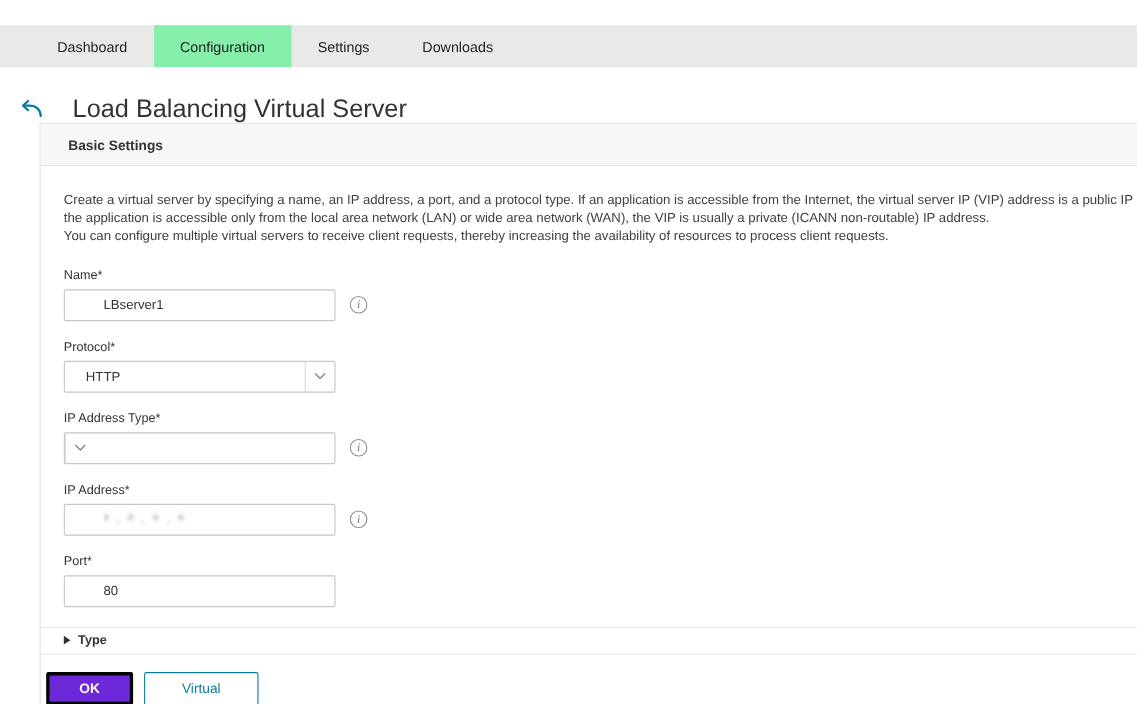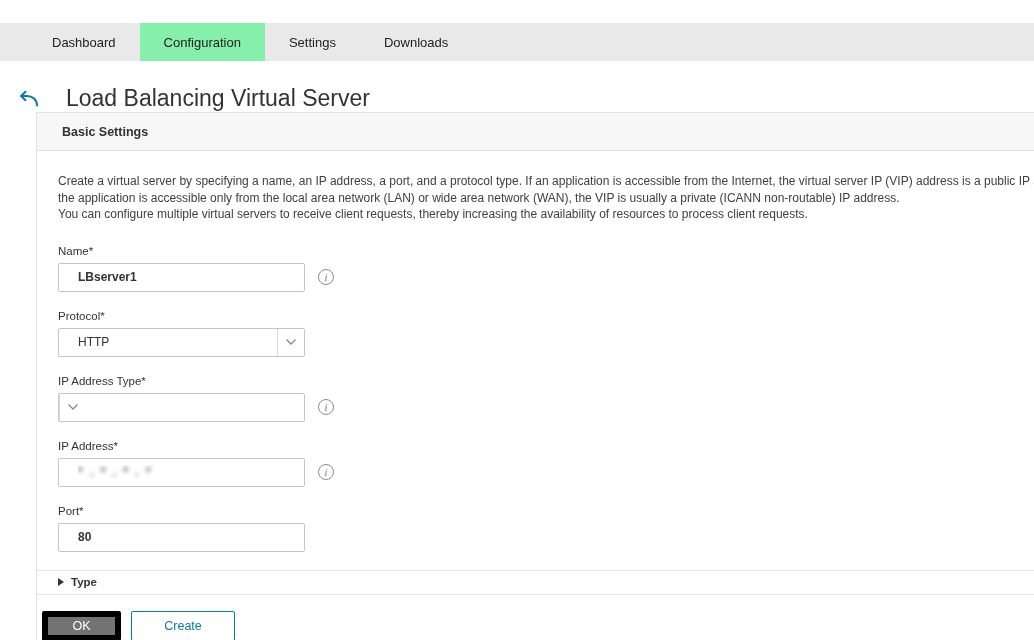--- a/index.html
+++ b/index.html
@@ -67,26 +67,25 @@
   }
 
   .fields { margin-top: 22px; }
   .field { margin-bottom: 18px; }
   .field-label { font-size: 11.5px; color: #333; margin-bottom: 6px; }
   .field-row { display: flex; align-items: center; }
 
   .text-input {
     width: 247px; height: 29px;
     border: 1px solid #c6c6c6; border-radius: 2px;
-    padding: 0 8px 0 19px;
+    padding: 0 8px 0 35px;
     font-size: 12px; color: #333;
     font-family: inherit;
     background: #fff;
     outline: none;
-    font-weight: bold;
   }
   .redacted {
     color: transparent;
     text-shadow: 0 0 4px rgba(70,70,70,.9);
     letter-spacing: 2px;
   }
 
   .select {
     width: 247px; height: 29px;
     border: 1px solid #c6c6c6; border-radius: 2px;
@@ -125,24 +124,25 @@
     border-left: 6px solid #333;
     border-top: 4px solid transparent;
     border-bottom: 4px solid transparent;
     margin-right: 7px;
   }
   .more-label { font-size: 11.5px; font-weight: bold; color: #333; }
 
   .buttons-row { display: flex; padding: 16px 0 14px 5px; }
   .btn-ok {
     width: 79px; height: 30px;
-    background: #737373; color: #fff;
-    border: 6px solid #000000; border-radius: 2px;
+    background: #6d28d9; color: #fff;
+    border: 3px solid #000000; border-radius: 2px;
     font-size: 12.5px; font-family: inherit;
     cursor: pointer;
+    font-weight: bold;
   }
   .btn-cancel {
     width: 104px; height: 30px;
     background: #fff; color: #0c7b9b;
     border: 1px solid #0c7b9b; border-radius: 2px;
     font-size: 12.5px; font-family: inherit;
     margin-left: 10px;
     cursor: pointer;
   }
 </style>
@@ -232,15 +232,15 @@
     </div>
   </div>
 
   <div class="more-row">
     <span class="more-triangle"></span>
     <span class="more-label">Type</span>
   </div>
 
   <div class="buttons-row">
     <button class="btn-ok">OK</button>
-    <button class="btn-cancel">Create</button>
+    <button class="btn-cancel">Virtual</button>
   </div>
 </div>
 
 </body></html>

